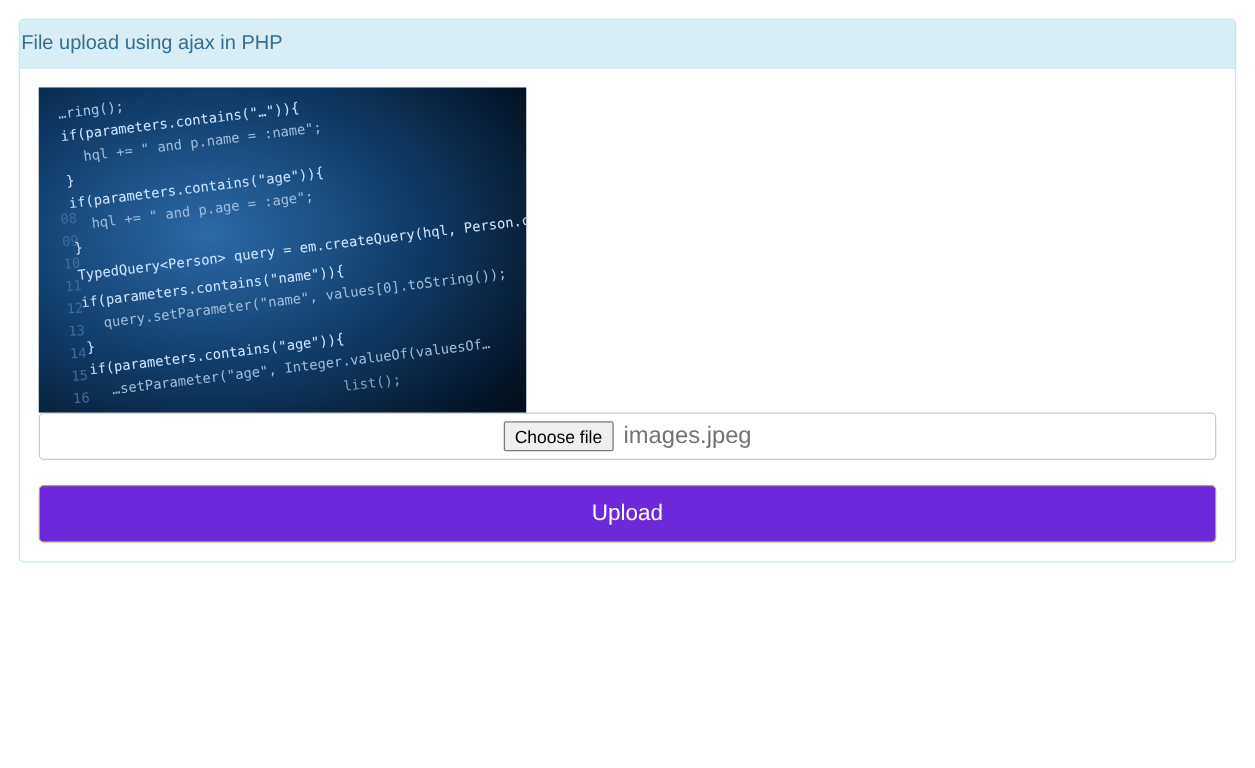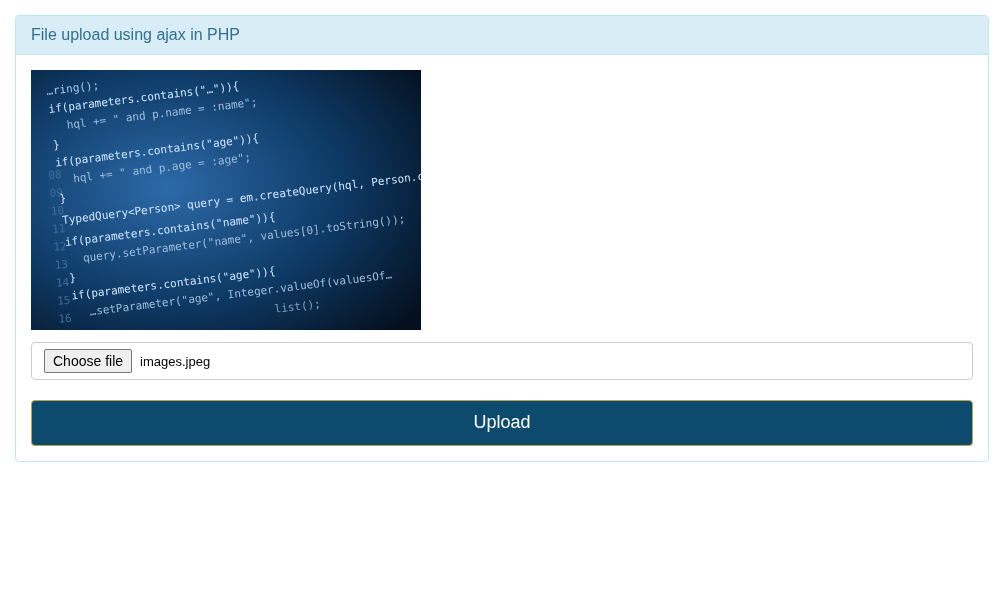--- a/index.html
+++ b/index.html
@@ -22,21 +22,21 @@
     line-height: 1.1;
   }
   .panel {
     border: 1px solid #bce8f1;
     border-radius: 4px;
     background: #fff;
   }
   .panel-heading {
     background: #d9edf7;
     color: #31708f;
-    padding: 10px 15px;
+    padding: 10px 1px;
     font-size: 16px;
     border-bottom: 1px solid #bce8f1;
     border-top-left-radius: 3px;
     border-top-right-radius: 3px;
   }
   .panel-body {
     padding: 15px;
   }
   .preview-box {
     width: 390px;
@@ -51,42 +51,43 @@
     width: 100%;
     height: 100%;
   }
   .file-row {
     border: 1px solid #ccc;
     border-radius: 4px;
     padding: 6px 12px;
     display: flex;
     align-items: center;
     gap: 8px;
-    margin-top: 12px;
+    margin-top: 0;
     background: #fff;
     height: 38px;
+    justify-content: center;
   }
   .choose-btn {
     font-family: Arial, sans-serif;
     font-size: 14px;
     padding: 2px 8px;
     background: #efefef;
     border: 1px solid #777;
     border-radius: 2px;
     cursor: pointer;
     line-height: 1.3;
   }
   .file-name {
-    font-size: 13px;
-    color: #000000;
+    font-size: 19px;
+    color: #737373;
   }
   .upload-btn {
     display: block;
     width: 100%;
-    background: #0c4a6e;
+    background: #6d28d9;
     color: #fff;
     border: 1px solid #b8a24a;
     border-radius: 4px;
     padding: 10px 16px;
     font-size: 18px;
     line-height: 1.33;
     text-align: center;
     cursor: pointer;
     margin-top: 20px;
   }

